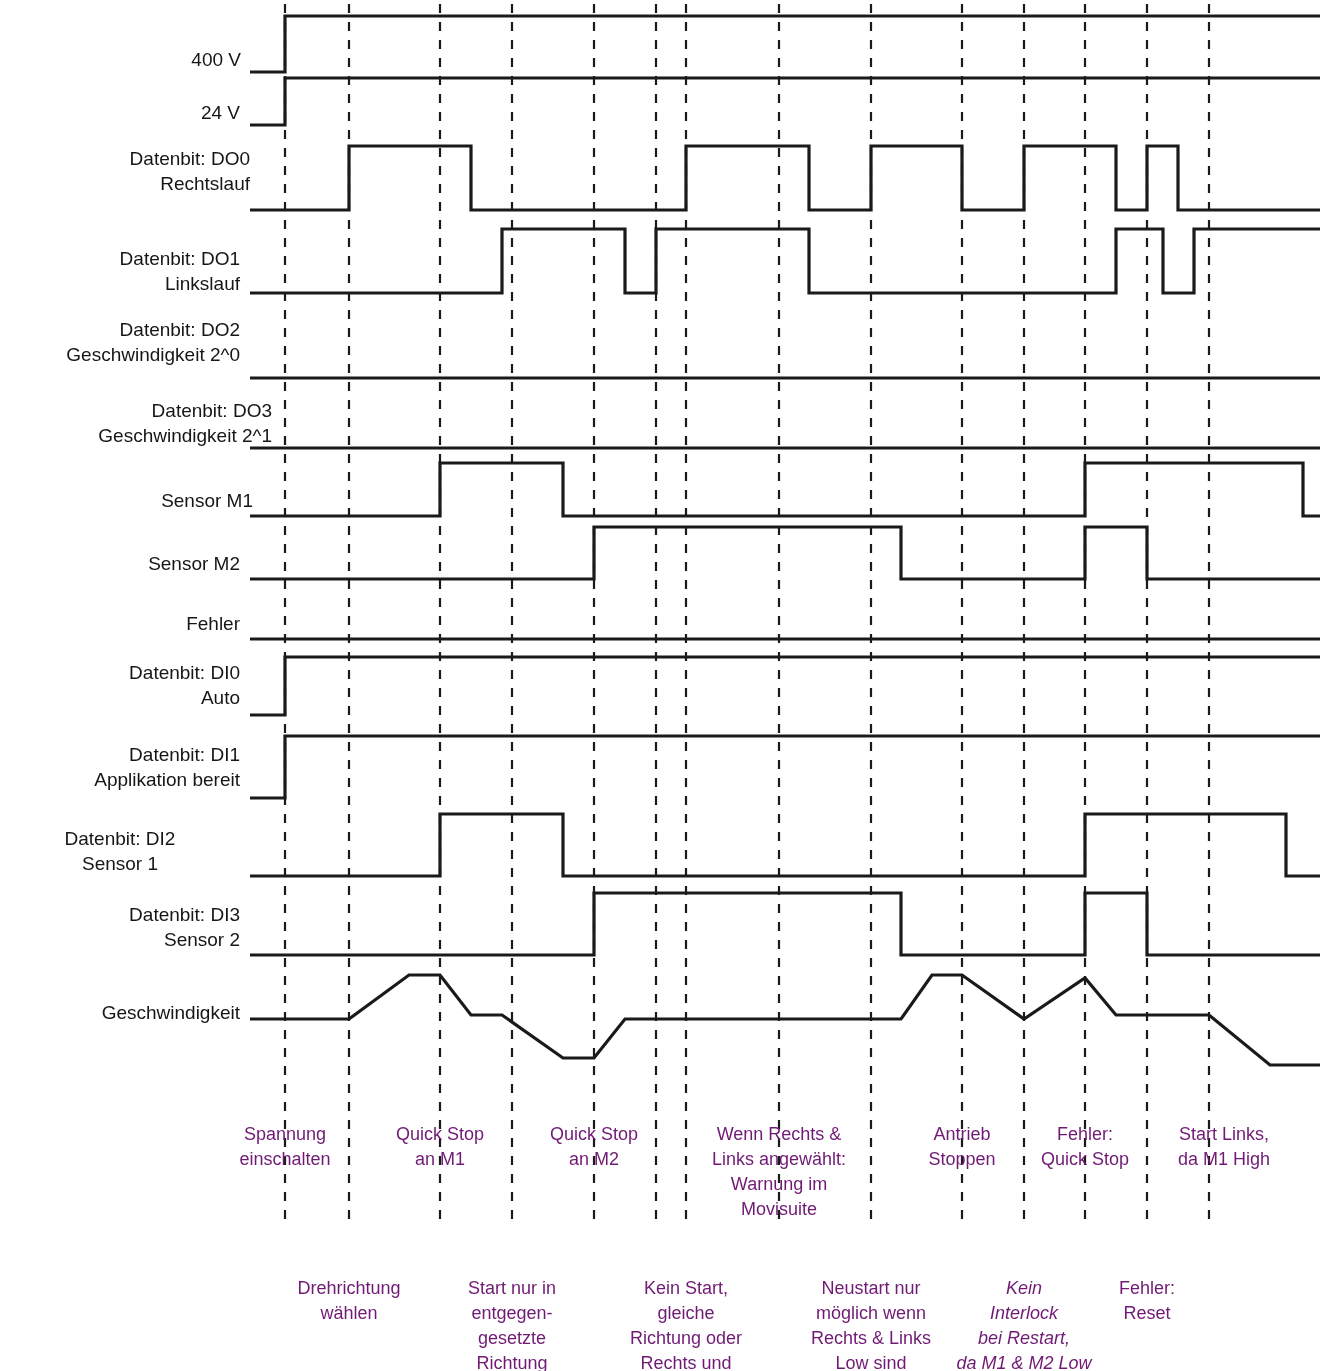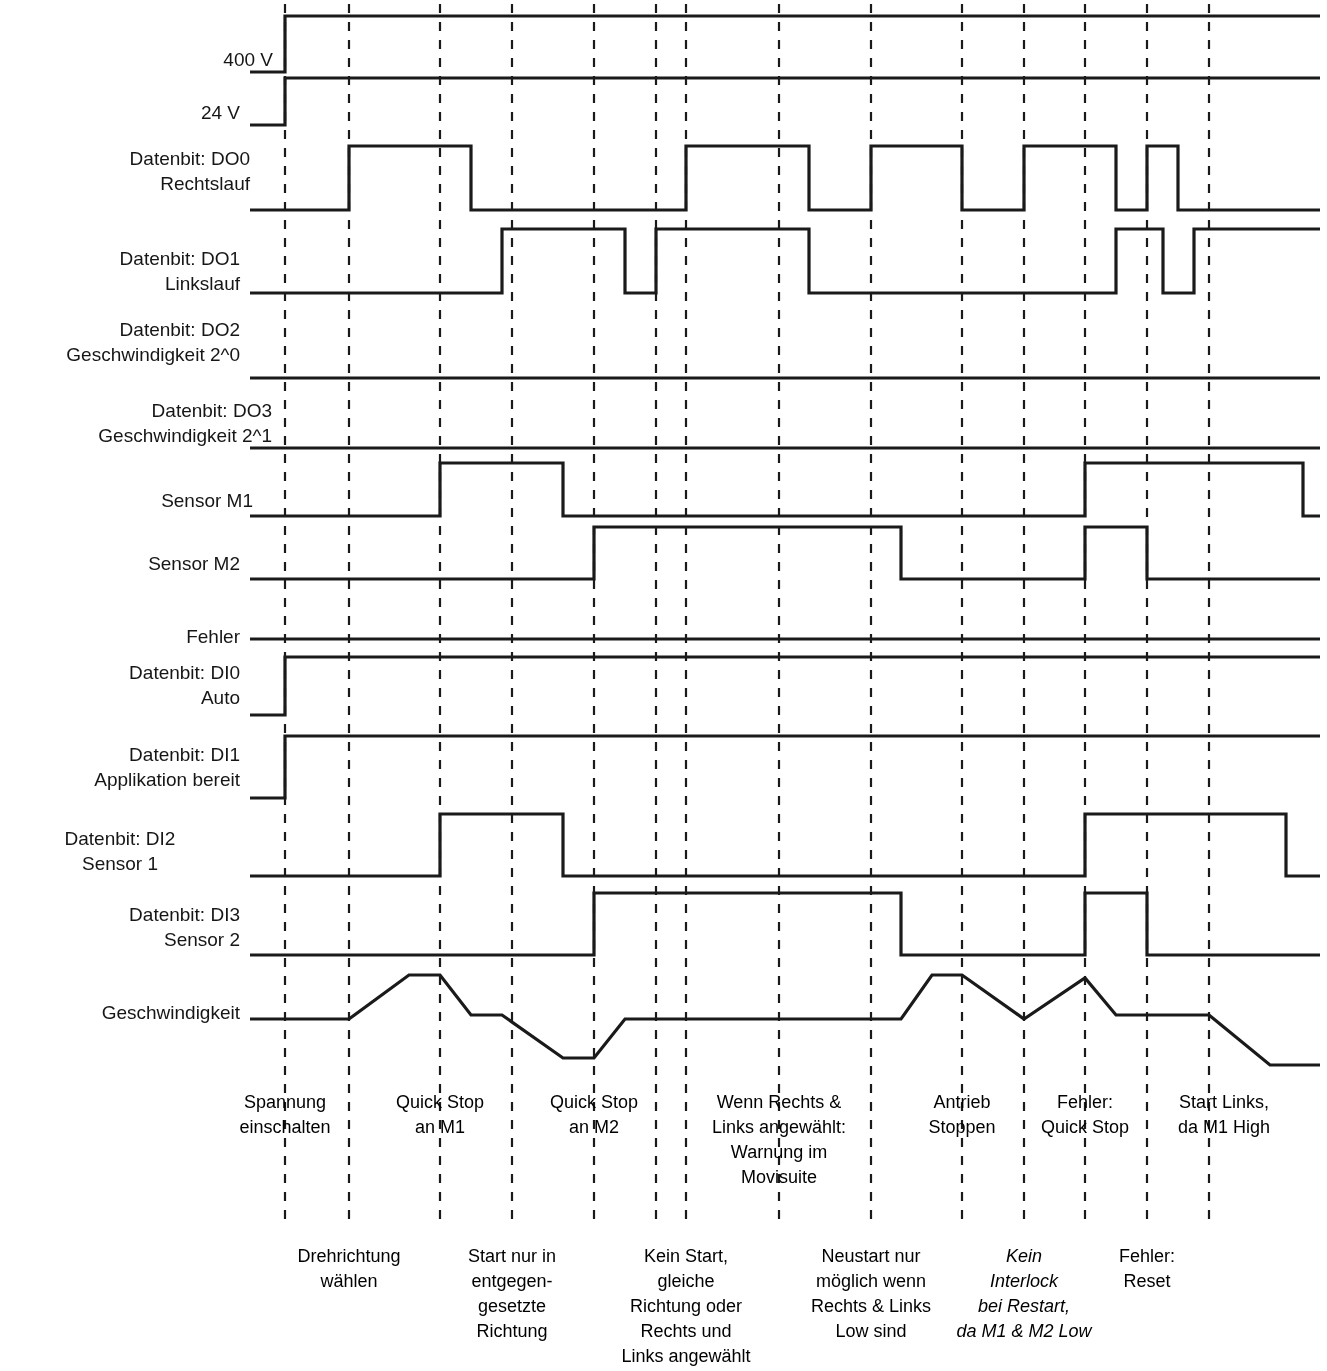--- a/index.html
+++ b/index.html
@@ -1,19 +1,19 @@
 <!DOCTYPE html>
 <html><head>
 <meta charset="utf-8">
 <style>
   html,body{margin:0;padding:0;background:#ffffff;}
   body{font-family:"Liberation Sans", sans-serif;color:#1a1a1a;}
   #wrap{position:relative;width:1327px;height:1371px;overflow:hidden;background:#fff;}
   .lbl{position:absolute;text-align:right;font-size:19px;line-height:25px;color:#161616;}
-  .ann{position:absolute;text-align:center;font-size:18px;line-height:25px;color:#000000;}
+  .ann{position:absolute;text-align:center;font-size:18px;line-height:25px;color:#701a75;margin-top:32px;}
   svg{position:absolute;left:0;top:0;}
 </style>
 </head>
 <body>
 
 <div id="wrap">
   <svg id="diagram" width="1327" height="1371">
       <line x1="285" y1="4" x2="285" y2="1222" stroke="#1a1a1a" stroke-width="2.2" stroke-dasharray="9 9"></line>
       <line x1="349" y1="4" x2="349" y2="1222" stroke="#1a1a1a" stroke-width="2.2" stroke-dasharray="9 9"></line>
       <line x1="440" y1="4" x2="440" y2="1222" stroke="#1a1a1a" stroke-width="2.2" stroke-dasharray="9 9"></line>
@@ -37,21 +37,21 @@
       <path d="M 250 516 L 440 516 L 440 463 L 563 463 L 563 516 L 1085 516 L 1085 463 L 1303 463 L 1303 516 L 1320 516" fill="none" stroke="#1a1a1a" stroke-width="3.2" stroke-linejoin="miter" stroke-linecap="butt"></path>
       <path d="M 250 579 L 594 579 L 594 527 L 901 527 L 901 579 L 1085 579 L 1085 527 L 1147 527 L 1147 579 L 1320 579" fill="none" stroke="#1a1a1a" stroke-width="3.2" stroke-linejoin="miter" stroke-linecap="butt"></path>
       <path d="M 250 639 L 1320 639" fill="none" stroke="#1a1a1a" stroke-width="3.2" stroke-linejoin="miter" stroke-linecap="butt"></path>
       <path d="M 250 715 L 285 715 L 285 657 L 1320 657" fill="none" stroke="#1a1a1a" stroke-width="3.2" stroke-linejoin="miter" stroke-linecap="butt"></path>
       <path d="M 250 798 L 285 798 L 285 736 L 1320 736" fill="none" stroke="#1a1a1a" stroke-width="3.2" stroke-linejoin="miter" stroke-linecap="butt"></path>
       <path d="M 250 876 L 440 876 L 440 814 L 563 814 L 563 876 L 1085 876 L 1085 814 L 1286 814 L 1286 876 L 1320 876" fill="none" stroke="#1a1a1a" stroke-width="3.2" stroke-linejoin="miter" stroke-linecap="butt"></path>
       <path d="M 250 955 L 594 955 L 594 893 L 901 893 L 901 955 L 1085 955 L 1085 893 L 1147 893 L 1147 955 L 1320 955" fill="none" stroke="#1a1a1a" stroke-width="3.2" stroke-linejoin="miter" stroke-linecap="butt"></path>
       <path d="M 250 1019 L 349 1019 L 409 975 L 440 975 L 471 1015 L 502 1015 L 563 1058 L 594 1058 L 625 1019 L 901 1019 L 932 975 L 962 975 L 1024 1019 L 1085 978 L 1116 1015 L 1209 1015 L 1270 1065 L 1320 1065" fill="none" stroke="#1a1a1a" stroke-width="3.2" stroke-linejoin="miter" stroke-linecap="butt"></path>
     </svg>
   <div id="labels">
-      <div class="lbl" style="left: 10px; width: 240px; top: 47px; padding-left: 23px;">
+      <div class="lbl" style="left: 1px; width: 240px; top: 47px;">
         <div>400 V</div>
       </div>
       <div class="lbl" style="left: 0px; width: 240px; top: 100px;">
         <div>24 V</div>
       </div>
       <div class="lbl" style="left: 0px; width: 240px; top: 146px; padding-left: 10px;">
         <div>Datenbit: DO0</div>
         <div>Rechtslauf</div>
       </div>
       <div class="lbl" style="left: 0px; width: 240px; top: 246px;">
@@ -65,21 +65,21 @@
       <div class="lbl" style="left: 0px; width: 240px; top: 398px; margin-left: 32px;">
         <div>Datenbit: DO3</div>
         <div>Geschwindigkeit 2^1</div>
       </div>
       <div class="lbl" style="left: 0px; width: 240px; top: 488px; margin-left: 13px;">
         <div>Sensor M1</div>
       </div>
       <div class="lbl" style="left: 0px; width: 240px; top: 551px;">
         <div>Sensor M2</div>
       </div>
-      <div class="lbl" style="left: 0px; width: 240px; top: 611px; margin-top: 13px;">
+      <div class="lbl" style="left: 0px; width: 240px; top: 611px;">
         <div>Fehler</div>
       </div>
       <div class="lbl" style="left: 0px; width: 240px; top: 660px;">
         <div>Datenbit: DI0</div>
         <div>Auto</div>
       </div>
       <div class="lbl" style="left: 0px; width: 240px; top: 742px;">
         <div>Datenbit: DI1</div>
         <div>Applikation bereit</div>
       </div>

